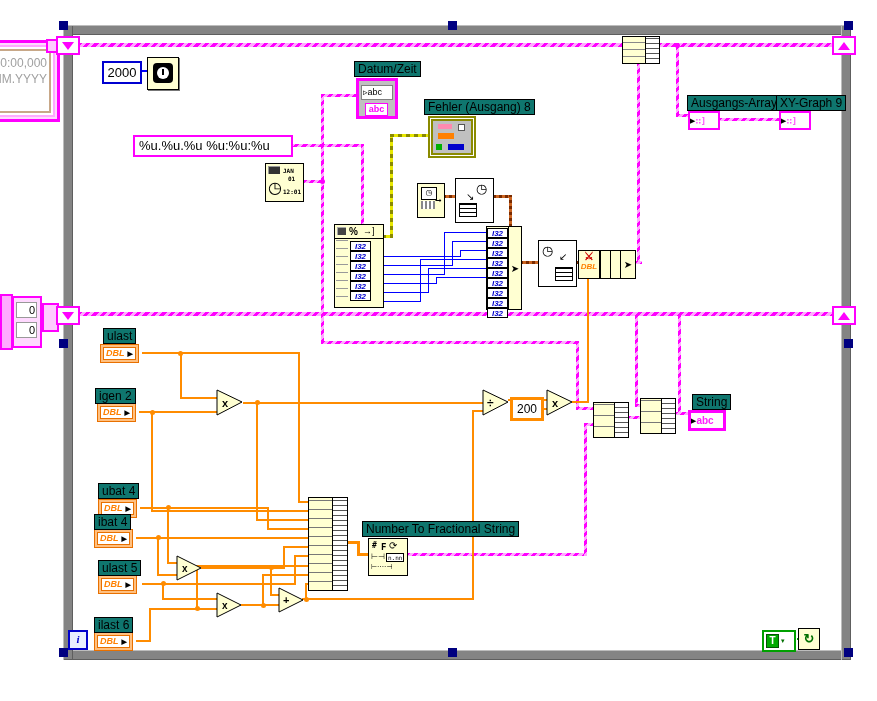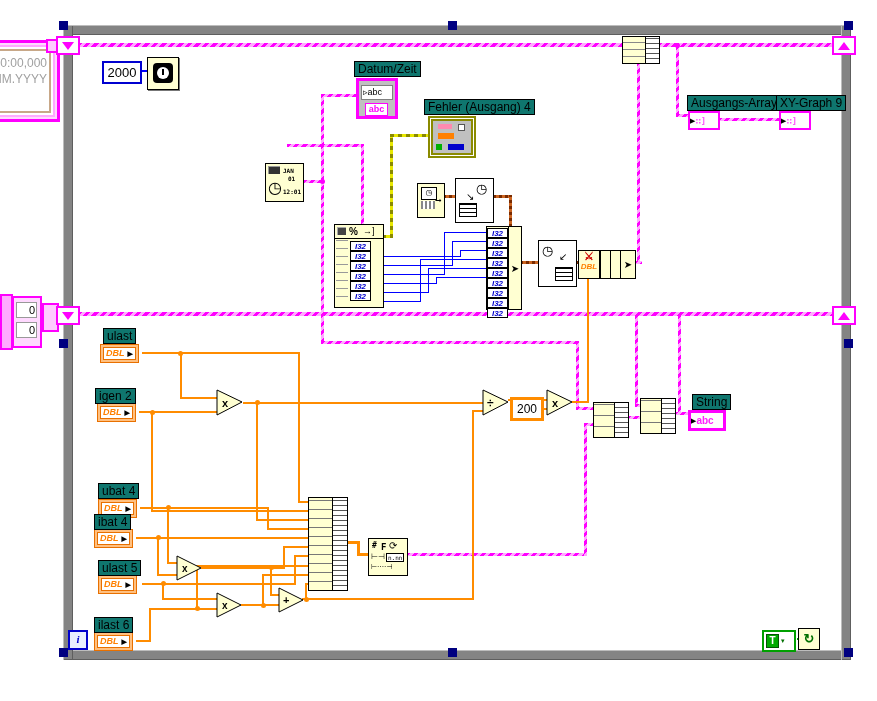--- a/index.html
+++ b/index.html
@@ -210,29 +210,30 @@
       <div class="abs" style="left:9px;top:6px;width:2px;height:6px;background:#000"></div>
     </div>
   </div>
 
   <div class="lbl" style="left:354px;top:61px">Datum/Zeit</div>
   <div class="abs" style="left:356px;top:78px;width:36px;height:35px;border:3px solid #ff00ff;background:#c0c0c0;z-index:10">
     <div class="abs" style="left:2px;top:4px;width:29px;height:13px;background:#fff;border:1px solid #808080;font-size:9px;line-height:12px;padding-left:1px">▹<span>abc</span></div>
     <div class="abs" style="left:6px;top:22px;width:21px;height:11px;background:#fff;border:1px solid #ff00ff;color:#ff00ff;font:bold 9px 'Liberation Sans',sans-serif;text-align:center;line-height:10px"><span>abc</span></div>
   </div>
 
-  <div class="lbl" style="left:424px;top:99px">Fehler (Ausgang) 4</div>
+  <div class="lbl" style="left:424px;top:99px">Fehler (Ausgang) 8</div>
   <div class="abs" style="left:428px;top:116px;width:44px;height:38px;border:2px solid #8a8a00;background:#c0c0c0;box-shadow:inset 0 0 0 1px #fff,inset 0 0 0 3px #8a8a00;z-index:10">
     <div class="abs" style="left:8px;top:6px;width:14px;height:5px;background:#ff8ab0"></div>
     <div class="abs" style="left:28px;top:6px;width:5px;height:5px;background:#fff;border:1px solid #555"></div>
     <div class="abs" style="left:8px;top:15px;width:16px;height:6px;background:#ff8000"></div>
     <div class="abs" style="left:6px;top:26px;width:6px;height:6px;background:#00b000"></div>
     <div class="abs" style="left:18px;top:26px;width:16px;height:6px;background:#0000cc"></div>
   </div>
 
+  <div class="abs" style="left:133px;top:135px;width:152px;height:18px;border:2px solid #ff00ff;background:#fff;font-size:13px;line-height:18px;padding-left:4px;z-index:10">%u.%u.%u %u:%u:%u</div>
 
   <div class="node" style="left:265px;top:163px;width:37px;height:37px">
     <div class="abs" style="left:2px;top:2px;width:12px;height:8px;background:#333;box-shadow:inset 1px 1px 0 #999"></div>
     <span class="tiny" style="left:17px;top:3px;font-weight:bold">JAN</span>
     <span class="tiny" style="left:22px;top:11px;font-weight:bold">01</span>
     <span class="abs" style="left:2px;top:16px;font-size:16px;line-height:16px">◷</span>
     <span class="tiny" style="left:17px;top:24px;font-weight:bold">12:01</span>
   </div>
 
   <div class="node" style="left:334px;top:224px;width:48px;height:82px">
@@ -385,20 +386,21 @@
       <text x="6" y="18" font-size="11" font-weight="bold">x</text>
     </svg>
 
   <div class="abs" style="left:510px;top:397px;width:28px;height:18px;border:3px solid #ff8c00;background:#fff;font-size:12px;line-height:18px;text-align:center;z-index:10">200</div>
 
   <div class="node" style="left:308px;top:497px;width:38px;height:92px;display:flex">
     <div class="barows" style="width:23px;background:repeating-linear-gradient(0deg,#ffffd2 0 8px,#777 8px 9px)"></div>
     <div class="bagrid" style="flex:1"></div>
   </div>
 
+  <div class="lbl" style="left:362px;top:521px">Number To Fractional String</div>
   <div class="node" style="left:368px;top:538px;width:38px;height:36px">
     <span class="tiny" style="left:3px;top:2px;font-weight:bold;font-size:8px">#</span>
     <span class="tiny" style="left:12px;top:3px;font-size:9px;font-weight:bold">F</span>
     <span class="abs" style="left:20px;top:1px;font-size:10px">⟳</span>
     <span class="abs" style="left:2px;top:13px;font-size:8px">⊢⊣</span>
     <span class="tiny" style="left:17px;top:14px;border:1px solid #000;background:#fff;padding:0 1px">n.nn</span>
     <span class="abs" style="left:2px;top:24px;font-size:7px">⊢····⊣</span>
   </div>
 
   <div class="node" style="left:593px;top:402px;width:34px;height:34px;display:flex">

